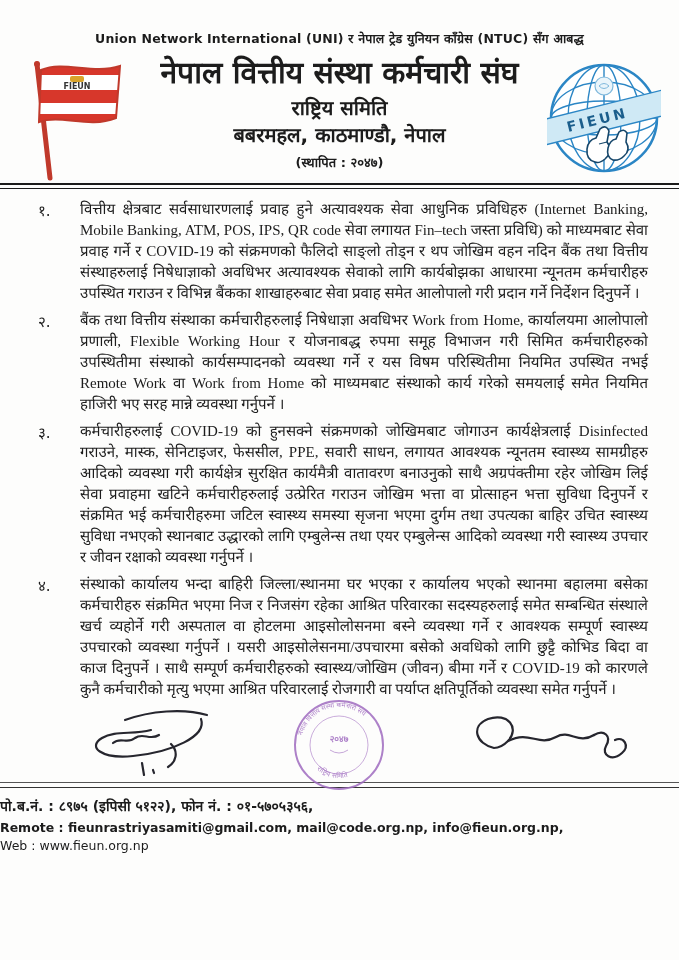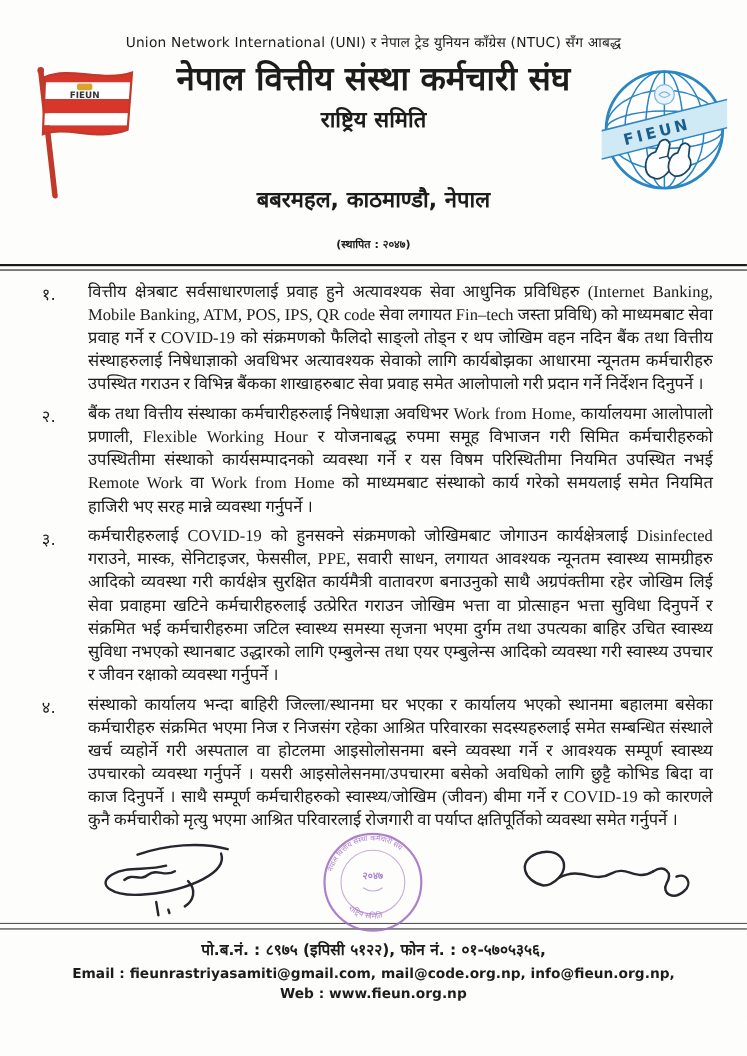--- a/index.html
+++ b/index.html
@@ -3,45 +3,45 @@
 <meta charset="utf-8">
 <style>
   * { margin:0; padding:0; box-sizing:border-box; }
   html,body { background:#e8e8e8; }
   .page {
     width:679px; height:960px; margin:0 auto; background:#fdfdfc;
     position:relative; overflow:hidden; color:#1c1c1c;
     font-family:"DejaVu Sans", sans-serif;
   }
   .header { text-align:center; padding-top:30px; position:relative; }
-  .affiliation { font-size:12.5px; font-weight:normal; letter-spacing:.2px; }
+  .affiliation { font-size:12.5px; font-weight:bold; letter-spacing:.2px; }
   .org-name { font-size:30px; font-weight:bold; margin-top:9px; line-height:1.15; }
   .committee { font-size:20px; font-weight:bold; margin-top:3px; }
-  .address { font-size:20px; font-weight:bold;margin-top:46px; }
-  .established { font-size:10px; font-weight:bold; margin-top:20px; }
+  .address { font-size:20px; font-weight:bold; }
+  .established { font-size:13px; font-weight:bold; margin-top:5px; }
   .logo-flag { position:absolute; left:28px; top:58px; width:96px; height:126px; }
   .logo-globe { position:absolute; right:18px; top:60px; width:114px; height:116px; }
   .rules { margin-top:12px; }
   .rule-thick { border-top:2.5px solid #1b1b1b; }
   .rule-thin { border-top:1px solid #1b1b1b; margin-top:3px; }
   .body-list { padding:10px 31px 0 38px; }
   .list-item { display:flex; margin-bottom:6px; }
   .item-num { flex:none; width:42px; font-size:15px; font-weight:500; padding-top:1px; }
   .item-text { flex:1; font-size:15px; line-height:21px; text-align:justify;font-family:Liberation Serif, serif; }
   .signatures { position:relative; height:72px; margin-top:2px; }
   .sig-left { position:absolute; left:55px; top:0; }
   .stamp { position:absolute; left:292px; top:-8px; opacity:.85; }
   .sig-right { position:absolute; left:458px; top:6px; }
   .footer { margin-top:4px; }
   .footer-rule-a { border-top:1px solid #555; }
   .footer-rule-b { border-top:1.5px solid #333; margin-top:4px; }
-  .footer-text { text-align:center; padding-top:8px; }
+  .footer-text { padding-top:8px; }
   .footer-line1 { font-size:14px; font-weight:bold; }
   .footer-line2 { font-size:12.5px; font-weight:bold; margin-top:5px; }
-  .footer-line3 { font-size:12.5px; font-weight:bold; margin-top:3px; }
+  .footer-line3 { font-size:12.5px; font-weight:normal; margin-top:3px; }
 </style>
 </head>
 <body>
 
 <div class="page">
 
   <div class="header">
 
     <svg class="logo-flag" viewBox="0 0 96 126">
       <path d="M9 6 L22 120" stroke="#c0392b" stroke-width="5" stroke-linecap="round" fill="none"></path>
@@ -155,21 +155,21 @@
       </g>
     </svg>
   </div>
 
   <div class="footer">
     <div class="footer-rule-a"></div>
     <div class="footer-rule-b"></div>
     <div class="footer-text">
       <div class="footer-line1">पो.ब.नं. : ८९७५ (इपिसी ५१२२), फोन नं. : ०१-५७०५३५६,</div>
       <div class="footer-line2">
-        <span>Email :</span>
+        <span>Remote :</span>
         <span>fieunrastriyasamiti@gmail.com, mail@code.org.np, info@fieun.org.np,</span>
       </div>
       <div class="footer-line3">
         <span>Web :</span>
         <span>www.fieun.org.np</span>
       </div>
     </div>
   </div>
 
 </div>

